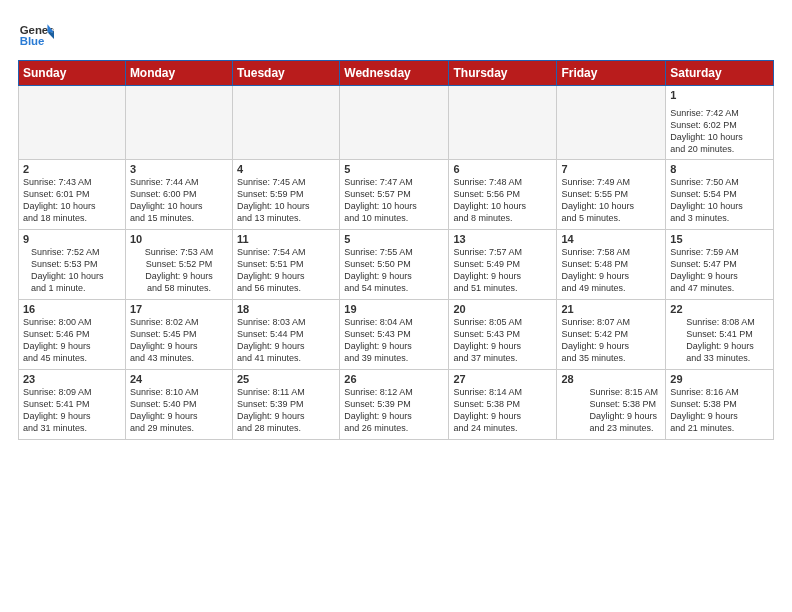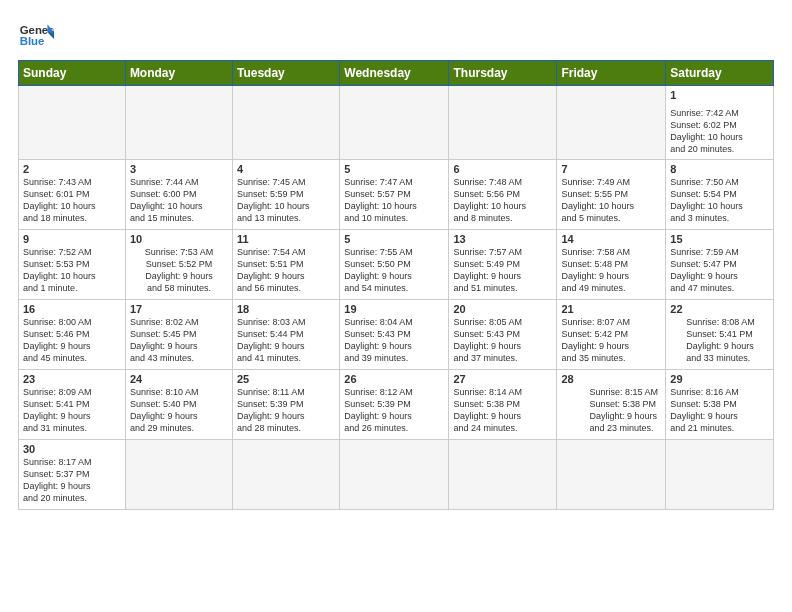--- a/index.html
+++ b/index.html
@@ -43,21 +43,21 @@
       font-size: 14px;
       color: #555;
     }
     .calendar {
       width: 100%;
       border-collapse: collapse;
       border: 1px solid #ccc;
       font-size: 9.5px;
     }
     .calendar thead tr th {
-      background: #4d7c0f;
+      background: #b91c1c;
       color: #fff;
       font-weight: bold;
       font-size: 12px;
       padding: 5px 4px;
       text-align: left;
       border: 1px solid #2060b0;
     }
     .calendar tbody tr td {
       vertical-align: top;
       border: 1px solid #ccc;
@@ -184,21 +184,21 @@
             <span class="day-number">8</span>
             <div class="day-info" style="white-space: pre-line;">Sunrise: 7:50 AM
 Sunset: 5:54 PM
 Daylight: 10 hours
 and 3 minutes.</div>
           </td>
         </tr>
         <tr>
           <td>
             <span class="day-number">9</span>
-            <div class="day-info" style="white-space: pre-line;">Sunrise: 7:52 AM
+            <div class="day-info" style="white-space: pre-line; margin-left: 8px;">Sunrise: 7:52 AM
 Sunset: 5:53 PM
 Daylight: 10 hours
 and 1 minute.</div>
           </td>
           <td>
             <span class="day-number">10</span>
             <div class="day-info" style="white-space: pre-line; text-align: center;">Sunrise: 7:53 AM
 Sunset: 5:52 PM
 Daylight: 9 hours
 and 58 minutes.</div>
@@ -333,31 +333,16 @@
 Daylight: 9 hours
 and 23 minutes.</div>
           </td>
           <td>
             <span class="day-number">29</span>
             <div class="day-info" style="white-space: pre-line;">Sunrise: 8:16 AM
 Sunset: 5:38 PM
 Daylight: 9 hours
 and 21 minutes.</div>
           </td>
-        </tr>
-        <tr class="last-partial">
-          <td>
-            <span class="day-number">30</span>
-            <div class="day-info" style="white-space: pre-line;">Sunrise: 8:17 AM
-Sunset: 5:37 PM
-Daylight: 9 hours
-and 20 minutes.</div>
-          </td>
-          <td class="empty"></td>
-          <td class="empty"></td>
-          <td class="empty"></td>
-          <td class="empty"></td>
-          <td class="empty"></td>
-          <td class="empty"></td>
         </tr>
       </tbody>
   </table>
 </div>
 
 </body></html>

